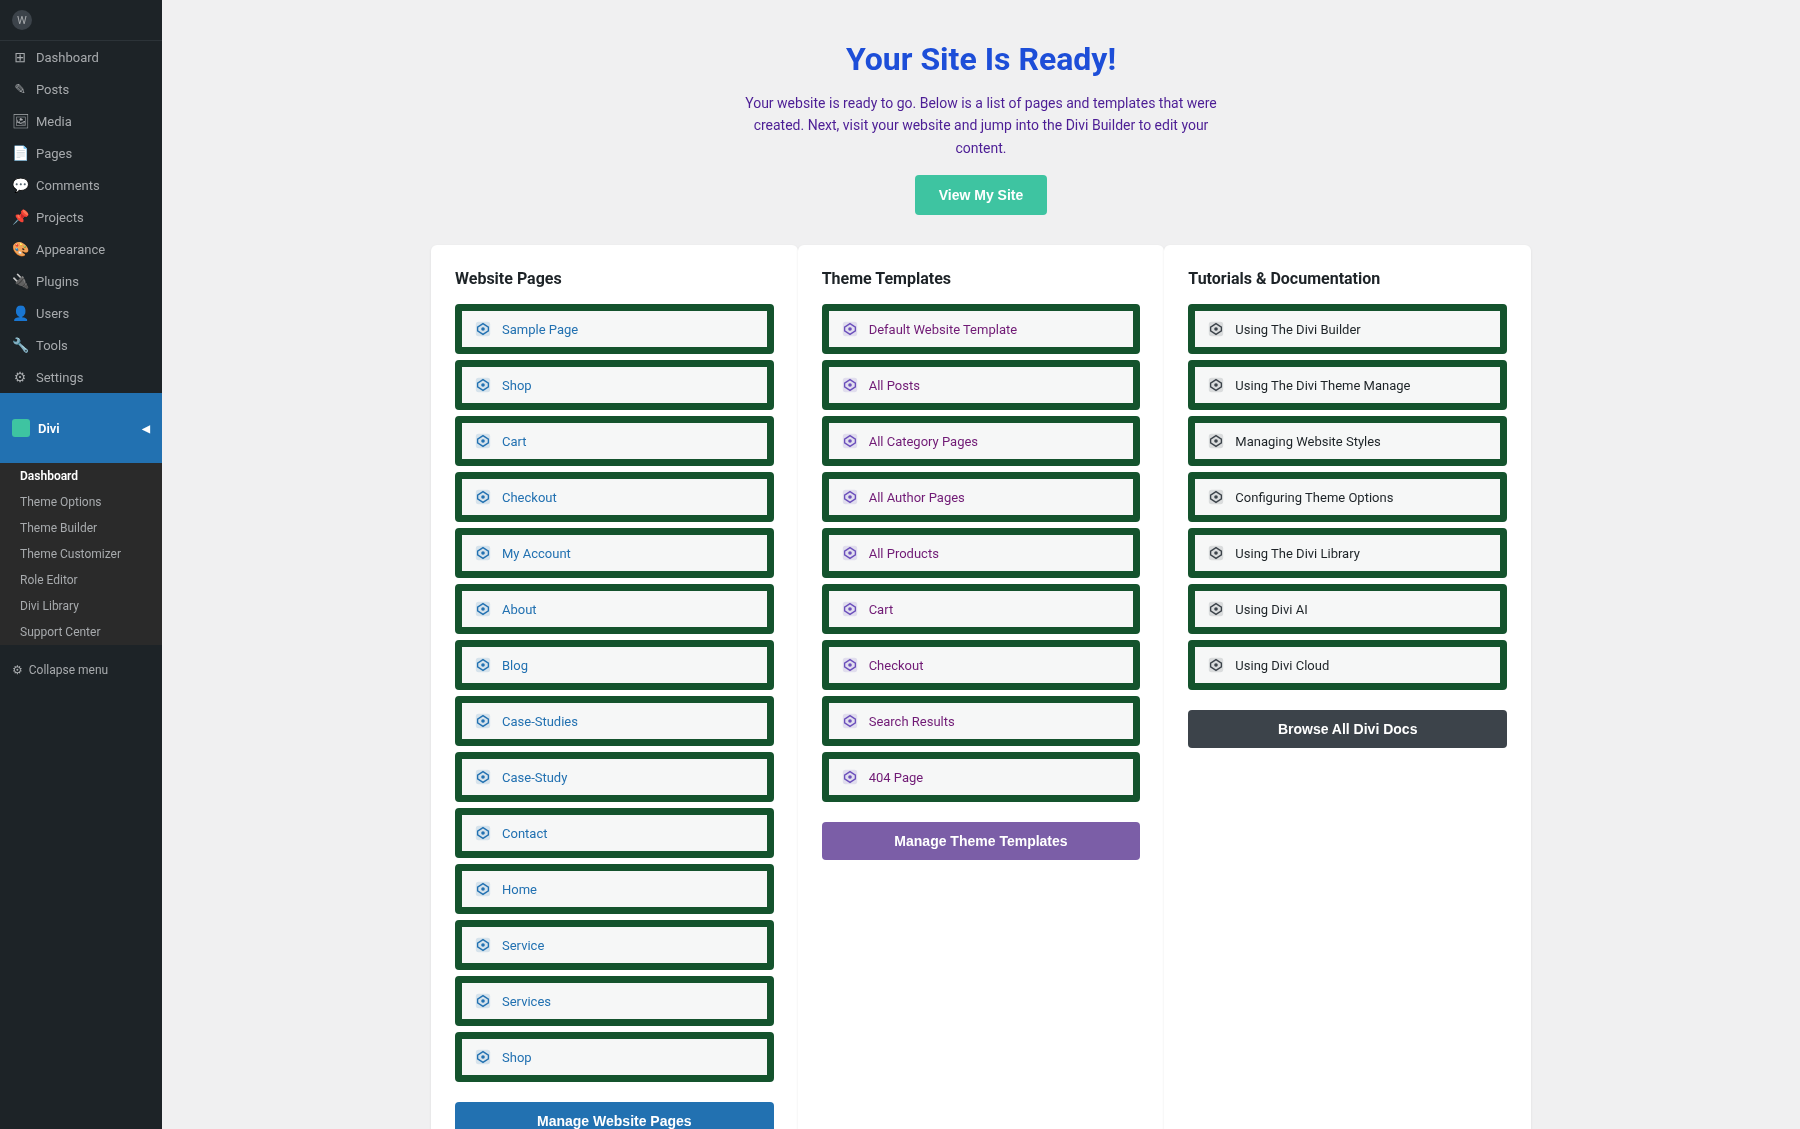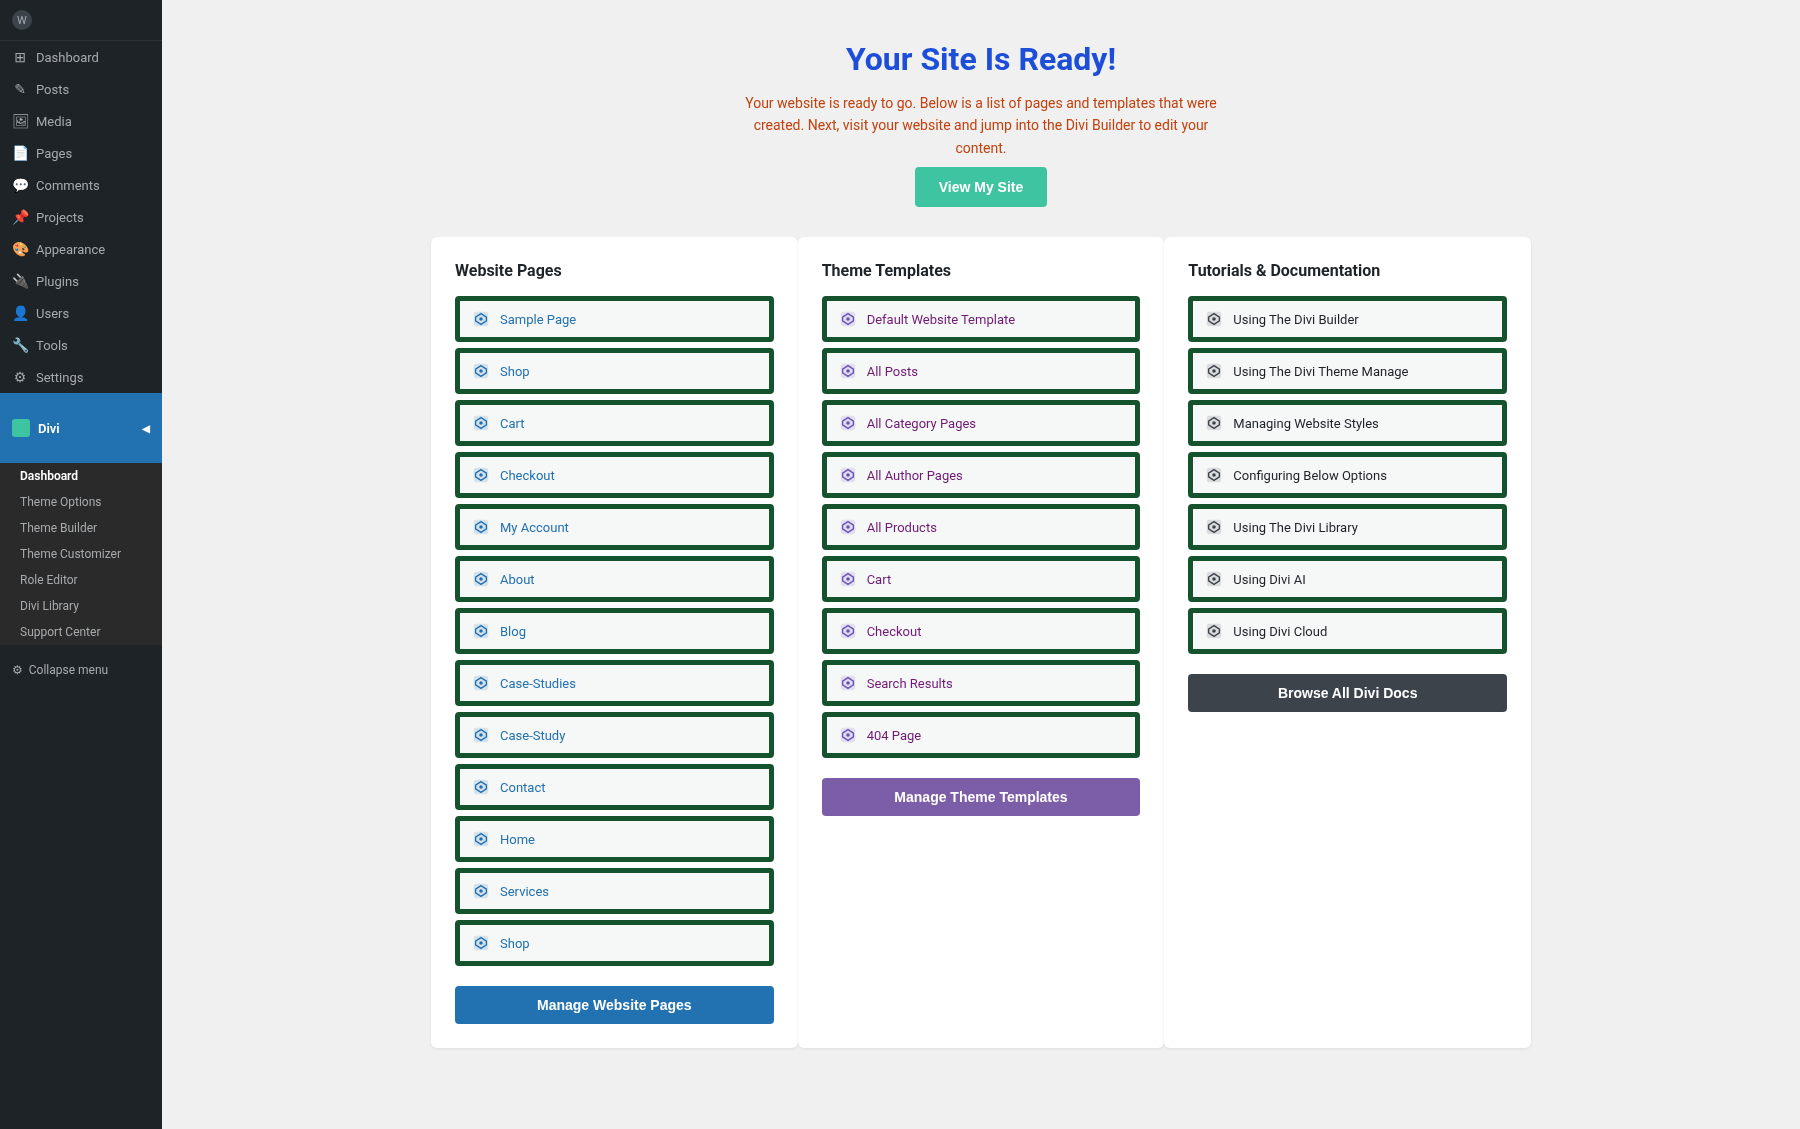--- a/index.html
+++ b/index.html
@@ -80,23 +80,23 @@
       margin-bottom: 30px;
     }
     .page-header h1 {
       font-size: 32px;
       font-weight: 700;
       color: #1d4ed8;
       margin-bottom: 14px;
     }
     .page-header p {
       font-size: 14px;
-      color: #c2410c;
+      color: #4c1d95;
       max-width: 500px;
-      margin: 0 auto 8px;
+      margin: 0 auto 16px;
       line-height: 1.6;
     }
     .view-site-btn {
       background: #3ec4a1;
       color: #fff;
       border: none;
       padding: 12px 24px;
       border-radius: 4px;
       font-size: 14px;
       font-weight: 600;
@@ -121,21 +121,21 @@
       font-weight: 700;
       color: #1d2327;
       margin-bottom: 16px;
     }
     .list-item {
       display: flex;
       align-items: center;
       gap: 10px;
       padding: 9px 12px;
       background: #f6f7f7;
-      border: 5px solid #14532d;
+      border: 7px solid #14532d;
       border-radius: 4px;
       margin-bottom: 6px;
       cursor: pointer;
       font-size: 13px;
     }
     .list-item.blue-text { color: #2271b1; }
     .list-item.purple-text { color: #701a75; }
     .list-item.dark-text { color: #1d2327; }
     .divi-icon {
       width: 18px; height: 18px; flex-shrink: 0;
@@ -345,20 +345,28 @@
       <circle cx="10" cy="10" r="2" fill="#2271b1"></circle>
     </svg>
             <span>Home</span>
           </div>
           <div class="list-item blue-text">
             <svg class="divi-icon" viewBox="0 0 20 20" fill="none" xmlns="http://www.w3.org/2000/svg">
       <rect x="2" y="2" width="16" height="16" rx="3" fill="#2271b1" opacity="0.15"></rect>
       <path d="M10 4L16 8V12L10 16L4 12V8L10 4Z" stroke="#2271b1" stroke-width="1.5" fill="none"></path>
       <circle cx="10" cy="10" r="2" fill="#2271b1"></circle>
     </svg>
+            <span>Service</span>
+          </div>
+          <div class="list-item blue-text">
+            <svg class="divi-icon" viewBox="0 0 20 20" fill="none" xmlns="http://www.w3.org/2000/svg">
+      <rect x="2" y="2" width="16" height="16" rx="3" fill="#2271b1" opacity="0.15"></rect>
+      <path d="M10 4L16 8V12L10 16L4 12V8L10 4Z" stroke="#2271b1" stroke-width="1.5" fill="none"></path>
+      <circle cx="10" cy="10" r="2" fill="#2271b1"></circle>
+    </svg>
             <span>Services</span>
           </div>
           <div class="list-item blue-text">
             <svg class="divi-icon" viewBox="0 0 20 20" fill="none" xmlns="http://www.w3.org/2000/svg">
       <rect x="2" y="2" width="16" height="16" rx="3" fill="#2271b1" opacity="0.15"></rect>
       <path d="M10 4L16 8V12L10 16L4 12V8L10 4Z" stroke="#2271b1" stroke-width="1.5" fill="none"></path>
       <circle cx="10" cy="10" r="2" fill="#2271b1"></circle>
     </svg>
             <span>Shop</span>
           </div>
@@ -471,21 +479,21 @@
       <circle cx="10" cy="10" r="2" fill="#3c434a"></circle>
     </svg>
             <span>Managing Website Styles</span>
           </div>
           <div class="list-item dark-text">
             <svg class="divi-icon" viewBox="0 0 20 20" fill="none" xmlns="http://www.w3.org/2000/svg">
       <rect x="2" y="2" width="16" height="16" rx="3" fill="#3c434a" opacity="0.15"></rect>
       <path d="M10 4L16 8V12L10 16L4 12V8L10 4Z" stroke="#3c434a" stroke-width="1.5" fill="none"></path>
       <circle cx="10" cy="10" r="2" fill="#3c434a"></circle>
     </svg>
-            <span>Configuring Below Options</span>
+            <span>Configuring Theme Options</span>
           </div>
           <div class="list-item dark-text">
             <svg class="divi-icon" viewBox="0 0 20 20" fill="none" xmlns="http://www.w3.org/2000/svg">
       <rect x="2" y="2" width="16" height="16" rx="3" fill="#3c434a" opacity="0.15"></rect>
       <path d="M10 4L16 8V12L10 16L4 12V8L10 4Z" stroke="#3c434a" stroke-width="1.5" fill="none"></path>
       <circle cx="10" cy="10" r="2" fill="#3c434a"></circle>
     </svg>
             <span>Using The Divi Library</span>
           </div>
           <div class="list-item dark-text">

